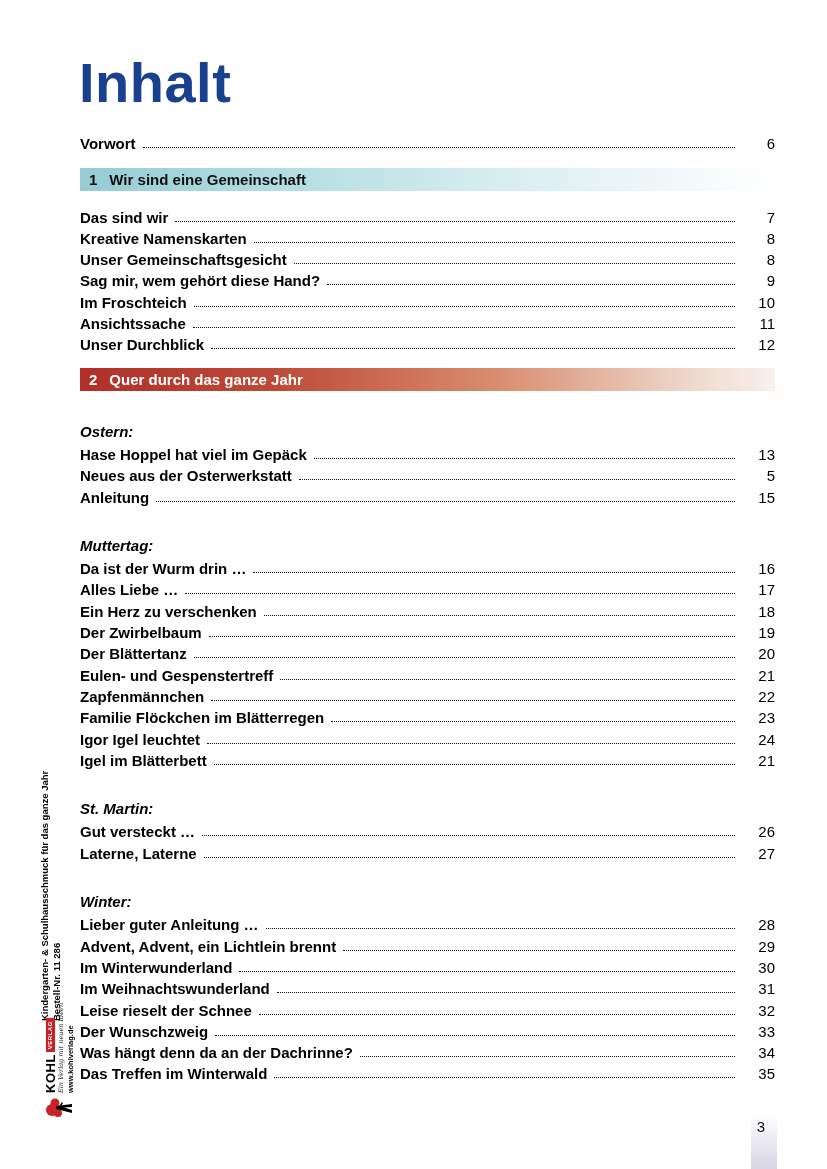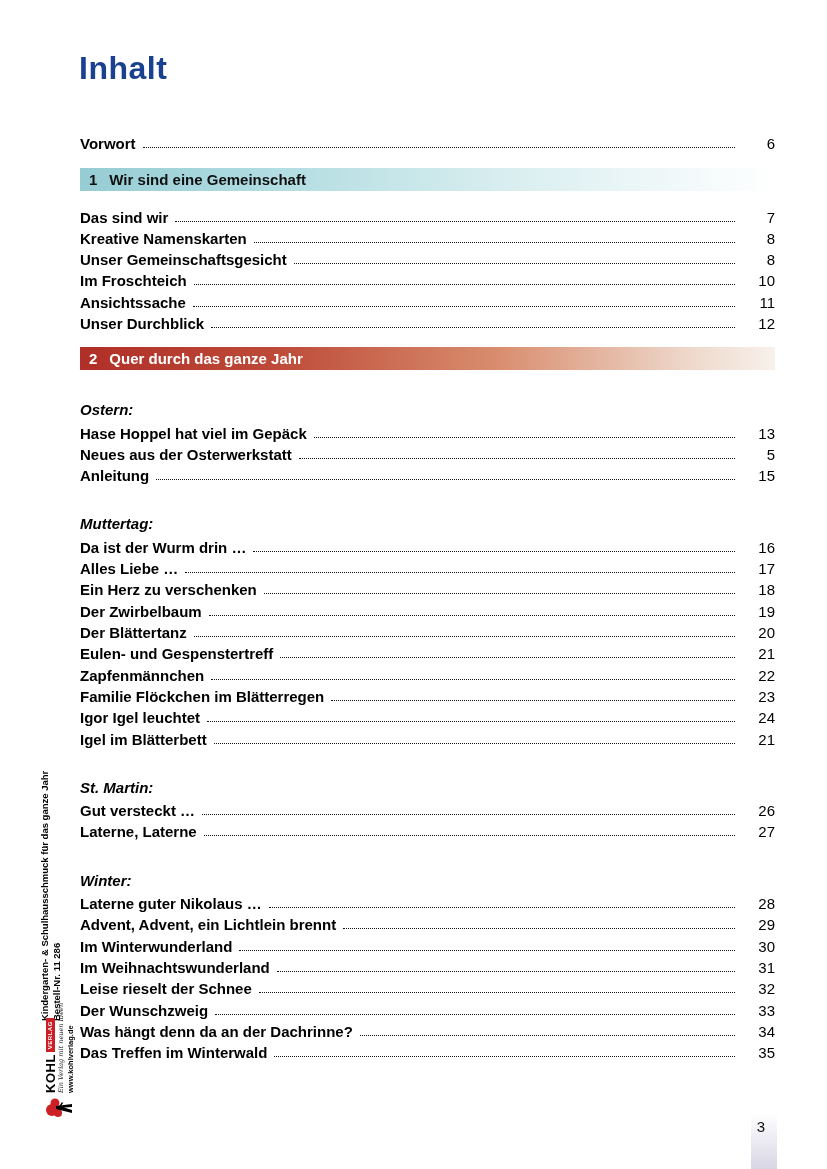--- a/index.html
+++ b/index.html
@@ -4,21 +4,21 @@
 <style>
   html,body{margin:0;padding:0;}
   body{
     width:827px;height:1169px;position:relative;overflow:hidden;
     background:#ffffff;
     font-family:"Liberation Sans", sans-serif;
     color:#000;
   }
   .page-title{
     position:absolute;left:79px;top:50px;margin:0;
-    font-size:32px;font-weight:700;color:#1a418f;letter-spacing:0.5px;
+    font-size:56px;font-weight:700;color:#1a418f;letter-spacing:0.5px;
   }
   .content{
     position:absolute;left:80px;top:131px;width:695px;
   }
   .toc-row{
     display:flex;align-items:flex-end;height:21.3px;
     font-size:15px;font-weight:700;
   }
   .entry-title{white-space:nowrap;}
   .leader{
@@ -110,20 +110,25 @@
       <span class="entry-title">Kreative Namenskarten</span>
       <span class="leader"></span>
       <span class="entry-page">8</span>
     </div>
     <div class="toc-row">
       <span class="entry-title">Unser Gemeinschaftsgesicht</span>
       <span class="leader"></span>
       <span class="entry-page">8</span>
     </div>
     <div class="toc-row">
+      <span class="entry-title">Sag mir, wem gehört diese Hand?</span>
+      <span class="leader"></span>
+      <span class="entry-page">9</span>
+    </div>
+    <div class="toc-row">
       <span class="entry-title">Im Froschteich</span>
       <span class="leader"></span>
       <span class="entry-page">10</span>
     </div>
     <div class="toc-row">
       <span class="entry-title">Ansichtssache</span>
       <span class="leader"></span>
       <span class="entry-page">11</span>
     </div>
     <div class="toc-row">
@@ -208,21 +213,21 @@
       <span class="leader"></span>
       <span class="entry-page">26</span>
     </div>
     <div class="toc-row">
       <span class="entry-title">Laterne, Laterne</span>
       <span class="leader"></span>
       <span class="entry-page">27</span>
     </div>
     <div class="group-heading">Winter:</div>
     <div class="toc-row">
-      <span class="entry-title">Laterne guter Nikolaus …</span>
+      <span class="entry-title">Lieber guter Anleitung …</span>
       <span class="leader"></span>
       <span class="entry-page">28</span>
     </div>
     <div class="toc-row">
       <span class="entry-title">Advent, Advent, ein Lichtlein brennt</span>
       <span class="leader"></span>
       <span class="entry-page">29</span>
     </div>
     <div class="toc-row">
       <span class="entry-title">Im Winterwunderland</span>

